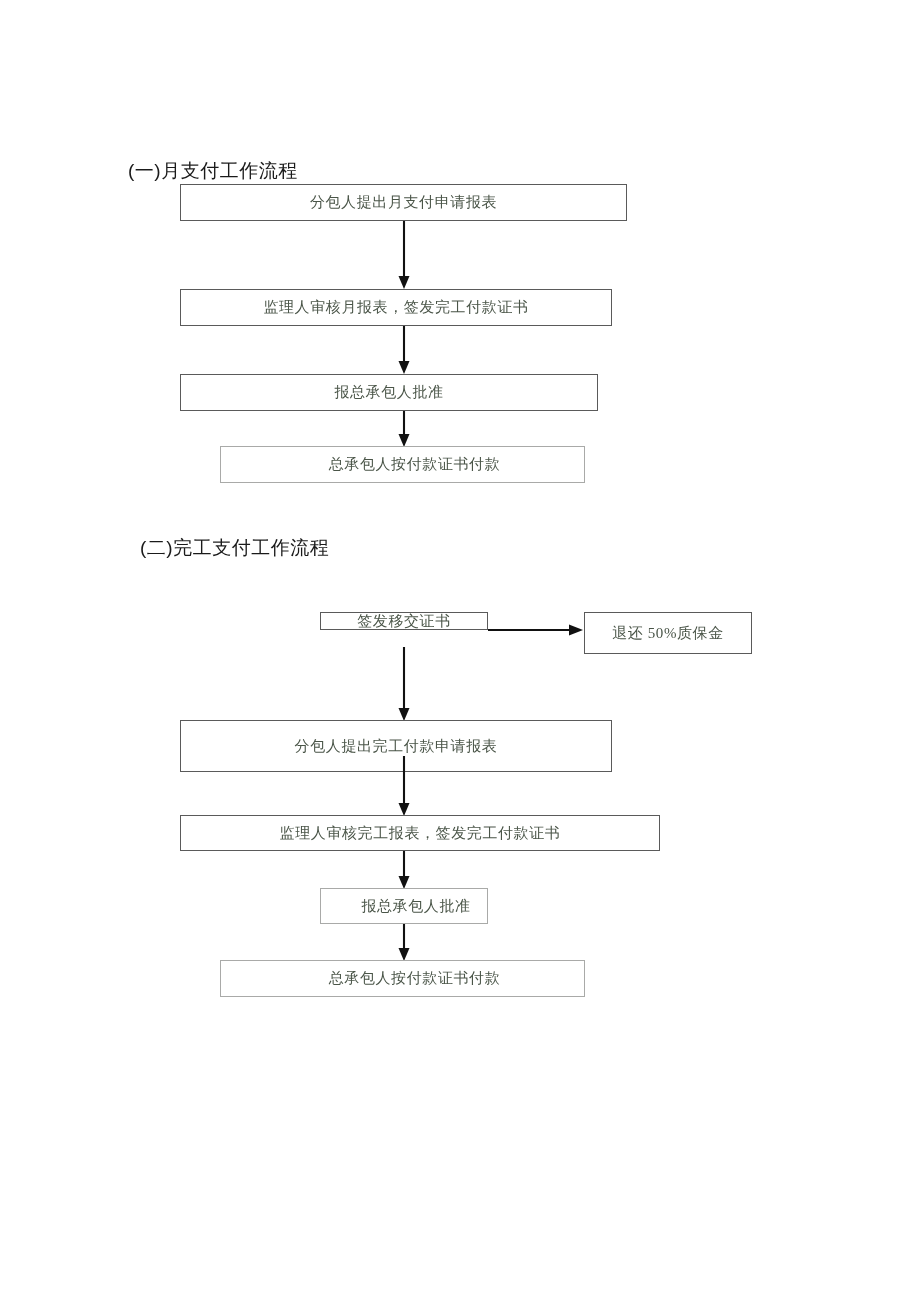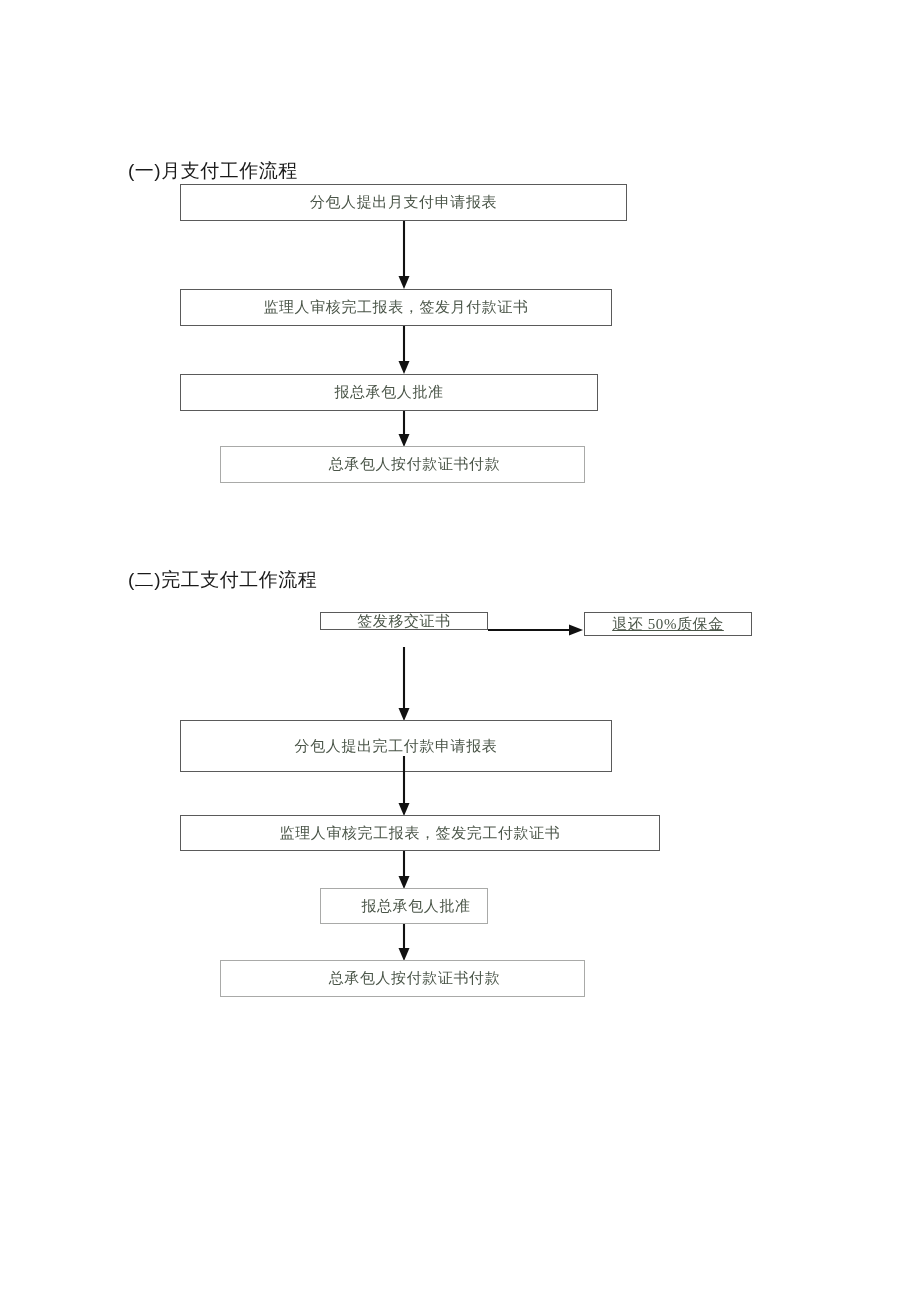--- a/index.html
+++ b/index.html
@@ -66,21 +66,21 @@
 
     <div class="fc-box border-dark" style="left:180px; top:184px; width:447px; height:37px;">分包人提出月支付申请报表</div>
 
     <div class="conn" style="left:397px; top:221px;">
       <svg width="14" height="70" viewBox="0 0 14 70">
         <line x1="7" y1="0" x2="7" y2="60" stroke="#111111" stroke-width="2.1"></line>
         <polygon points="7,68 1.5,55 12.5,55" fill="#111111"></polygon>
       </svg>
     </div>
 
-    <div class="fc-box border-dark" style="left:180px; top:289px; width:432px; height:37px;">监理人审核完工报表，签发月付款证书</div>
+    <div class="fc-box border-dark" style="left:180px; top:289px; width:432px; height:37px;">监理人审核月报表，签发完工付款证书</div>
 
     <div class="conn" style="left:397px; top:326px;">
       <svg width="14" height="50" viewBox="0 0 14 50">
         <line x1="7" y1="0" x2="7" y2="40" stroke="#111111" stroke-width="2.1"></line>
         <polygon points="7,48 1.5,35 12.5,35" fill="#111111"></polygon>
       </svg>
     </div>
 
     <div class="fc-box border-dark" style="left:180px; top:374px; width:418px; height:37px;">报总承包人批准</div>
 
@@ -88,34 +88,34 @@
       <svg width="14" height="38" viewBox="0 0 14 38">
         <line x1="7" y1="0" x2="7" y2="28" stroke="#111111" stroke-width="2.1"></line>
         <polygon points="7,36 1.5,23 12.5,23" fill="#111111"></polygon>
       </svg>
     </div>
 
     <div class="fc-box border-light" style="left:220px; top:446px; width:365px; height:37px;">总承包人按付款证书付款</div>
 
   </div>
 
-  <div class="heading" style="left:128px; top:538px;margin-top:32px;">(二)完工支付工作流程</div>
+  <div class="heading" style="left:140px; top:538px;">(二)完工支付工作流程</div>
 
   <div>
 
     <div class="fc-box border-dark" style="left:320px; top:612px; width:168px; height:18px;">签发移交证书</div>
 
     <div class="conn" style="left:488px; top:620px;">
       <svg width="98" height="20" viewBox="0 0 98 20">
         <line x1="0" y1="10" x2="84" y2="10" stroke="#111111" stroke-width="2.1"></line>
         <polygon points="95,10 81,4.5 81,15.5" fill="#111111"></polygon>
       </svg>
     </div>
 
-    <div class="fc-box border-dark" style="left:584px; top:612px; width:168px; height:24px;text-decoration:underline;">退还 50%质保金</div>
+    <div class="fc-box border-dark" style="left:584px; top:612px; width:168px; height:42px;">退还 50%质保金</div>
 
     <div class="conn" style="left:397px; top:647px;">
       <svg width="14" height="76" viewBox="0 0 14 76">
         <line x1="7" y1="0" x2="7" y2="66" stroke="#111111" stroke-width="2.1"></line>
         <polygon points="7,74 1.5,61 12.5,61" fill="#111111"></polygon>
       </svg>
     </div>
 
     <div class="fc-box border-dark" style="left:180px; top:720px; width:432px; height:52px;">分包人提出完工付款申请报表</div>
 

